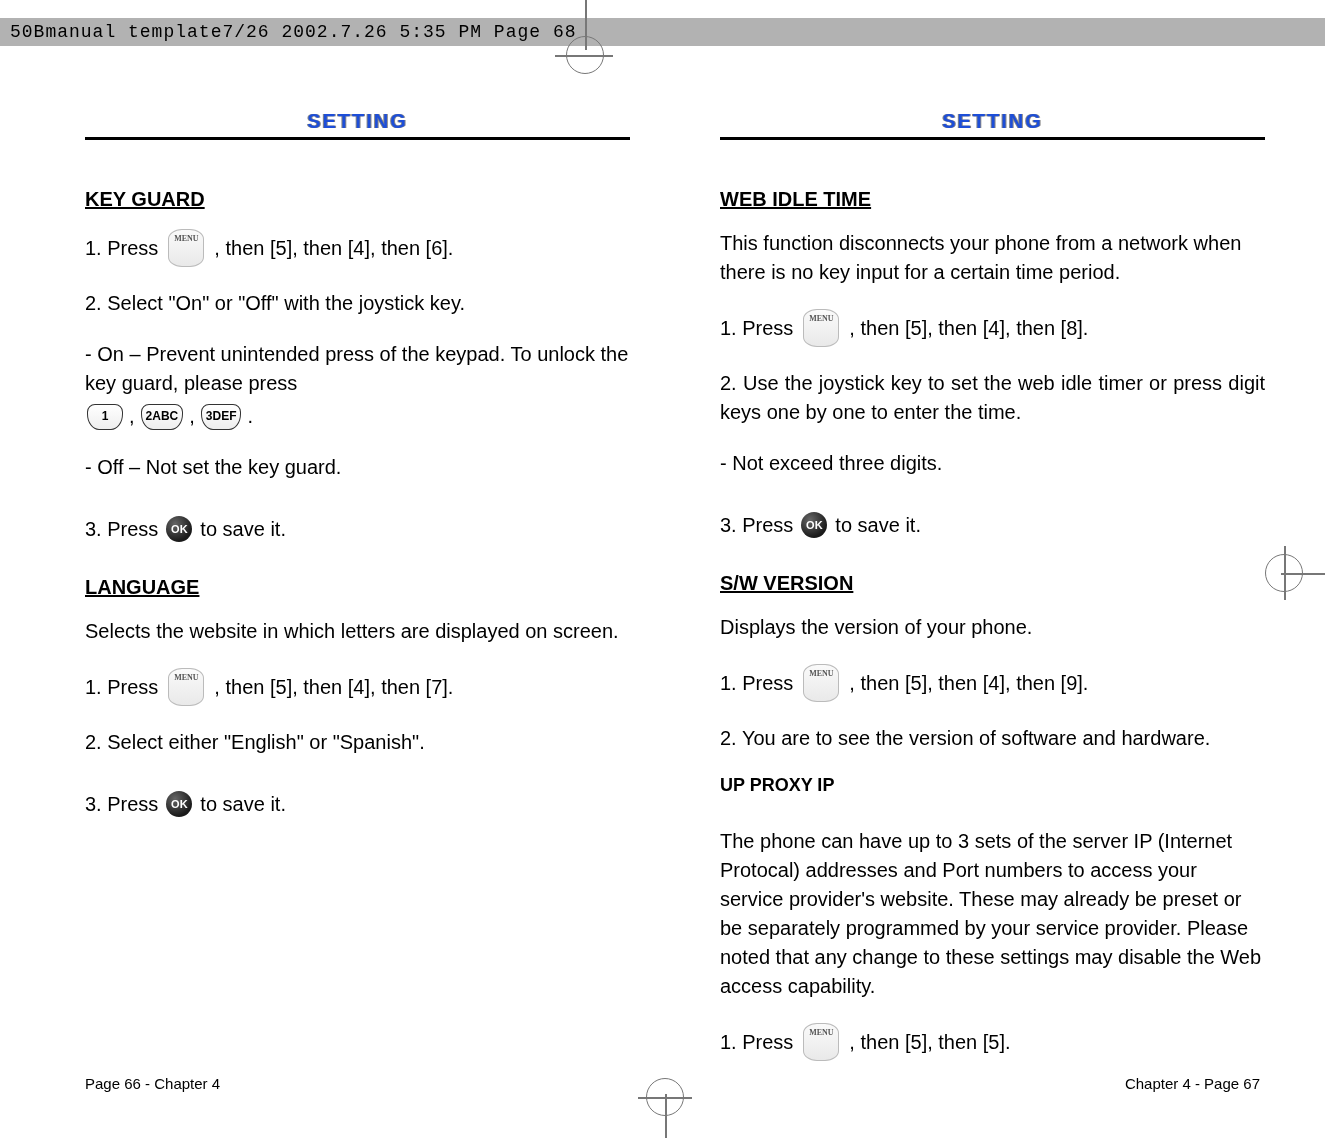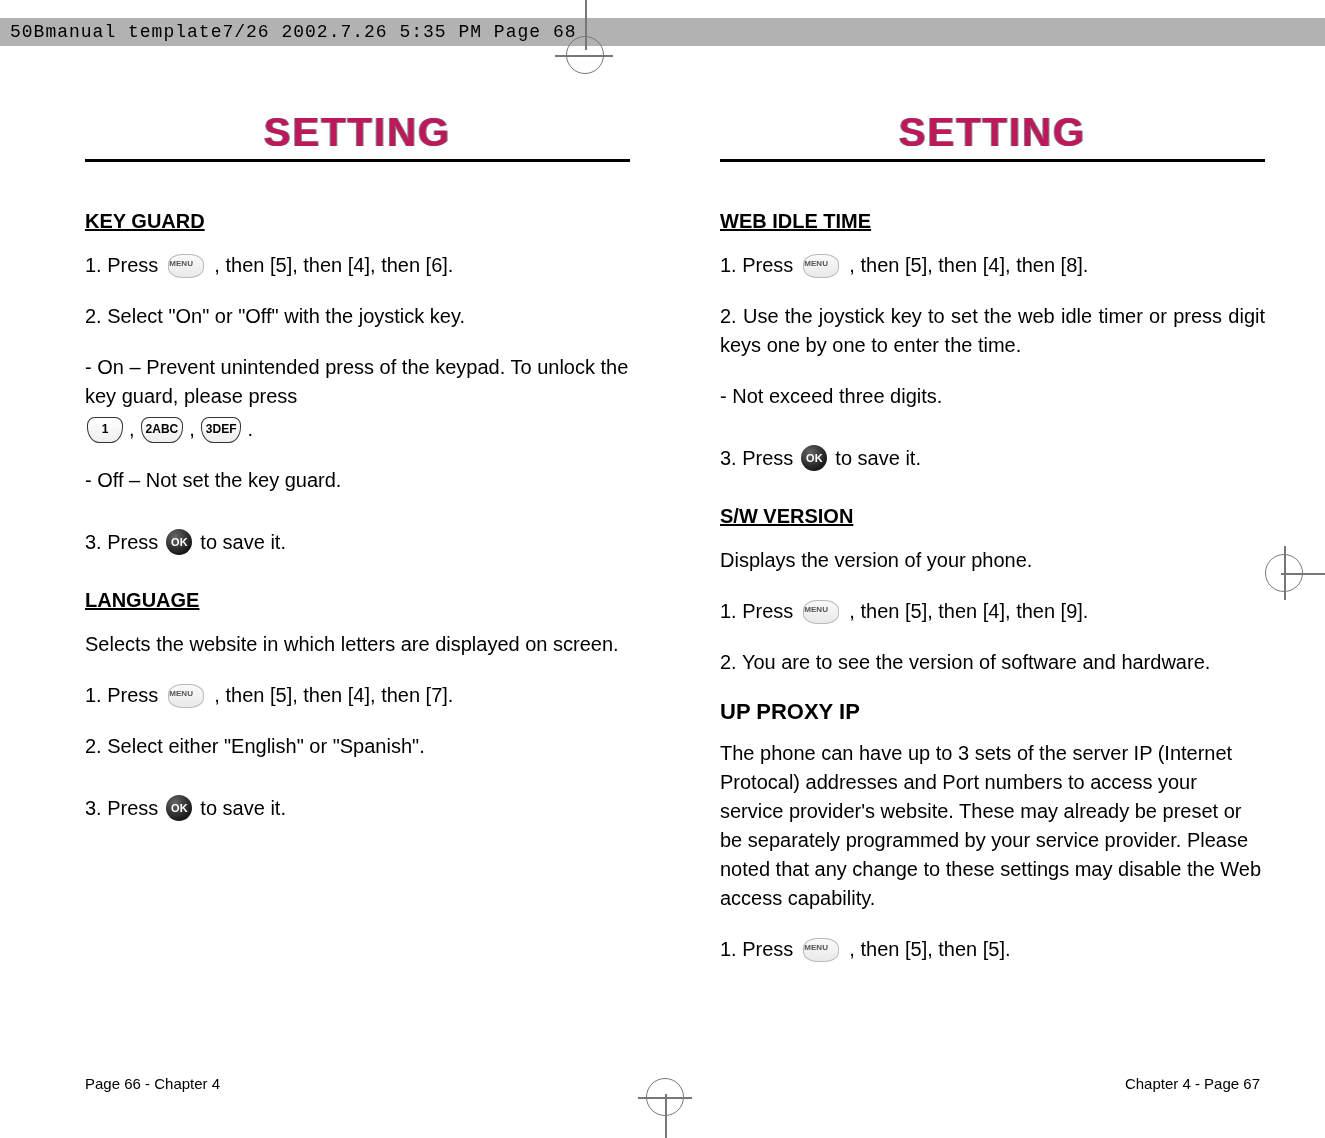--- a/index.html
+++ b/index.html
@@ -110,38 +110,38 @@
       width: 545px;
     }
     .title-line {
       display: flex;
       justify-content: center;
       border-bottom: 3px solid #000;
       padding-bottom: 4px;
       margin-bottom: 48px;
     }
     .title-txt {
-      font-size: 40px;
+      font-size: 20px;
       font-weight: bold;
       letter-spacing: 2px;
-      color: #be185d;
+      color: #1d4ed8;
       text-shadow: 1px 0 #888, -1px 0 #888;
     }
     .section-hdr {
       font-size: 20px;
       font-weight: bold;
       text-decoration: underline;
       margin-bottom: 18px;
       margin-top: 0;
     }
     .subhead {
-      font-size: 22px;
+      font-size: 18px;
       font-weight: bold;
       margin-top: 18px;
-      margin-bottom: 14px;
+      margin-bottom: 31px;
     }
     .para {
       font-size: 20px;
       line-height: 1.45;
       margin-bottom: 22px;
       color: #000;
     }
     .step {
       font-size: 20px;
       line-height: 1.45;
@@ -151,29 +151,31 @@
       flex-wrap: wrap;
       gap: 4px;
     }
     .step .icon-space {
       display: inline-flex;
       align-items: center;
       margin: 0 6px;
     }
     .menu-icon {
       display: inline-block;
-      width: 36px; height: 24px;
+      width: 36px; height: 38px;
       position: relative;
       border: 1px solid #bbb;
       border-radius: 14px / 10px;
       background: linear-gradient(180deg,#fafafa,#e9e9e9);
       font-size: 8px;
       color: #555;
+      text-align: center;
       line-height: 18px;
       font-weight: bold;
+      font-family: Liberation Serif, serif;
     }
     .ok-icon {
       display: inline-block;
       width: 26px; height: 26px;
       border-radius: 50%;
       background: radial-gradient(circle at 35% 30%, #666, #1a1a1a 70%);
       color: #fff;
       font-size: 11px;
       text-align: center;
       line-height: 26px;
@@ -286,20 +288,21 @@
     </div>
   </div>
 
   <div class="page">
     <div class="title-line">
       <span class="title-txt">SETTING</span>
     </div>
 
     <div class="section-hdr">WEB IDLE TIME</div>
 
+    <div class="para">This function disconnects your phone from a network when there is no key input for a certain time period.</div>
 
     <div class="step">
       <span>1. Press</span>
       <span class="icon-space">
           <span class="menu-icon">MENU</span>
         </span>
       <span>, then [5], then [4], then [8].</span>
     </div>
 
     <div class="para" style="text-align:justify">2. Use the joystick key to set the web idle timer or press digit keys one by one to enter the time.</div>

